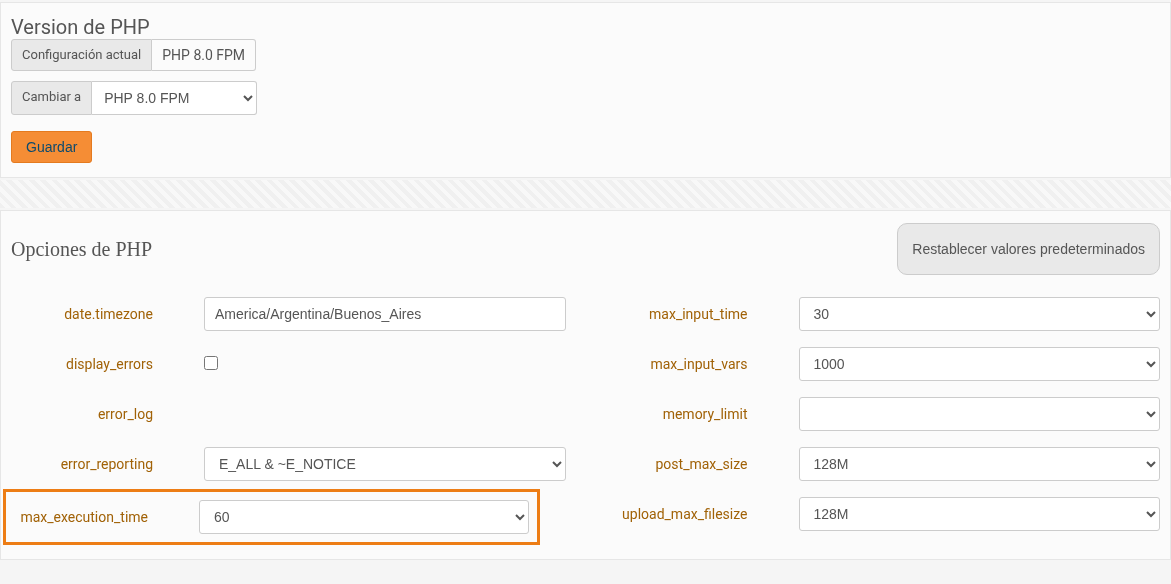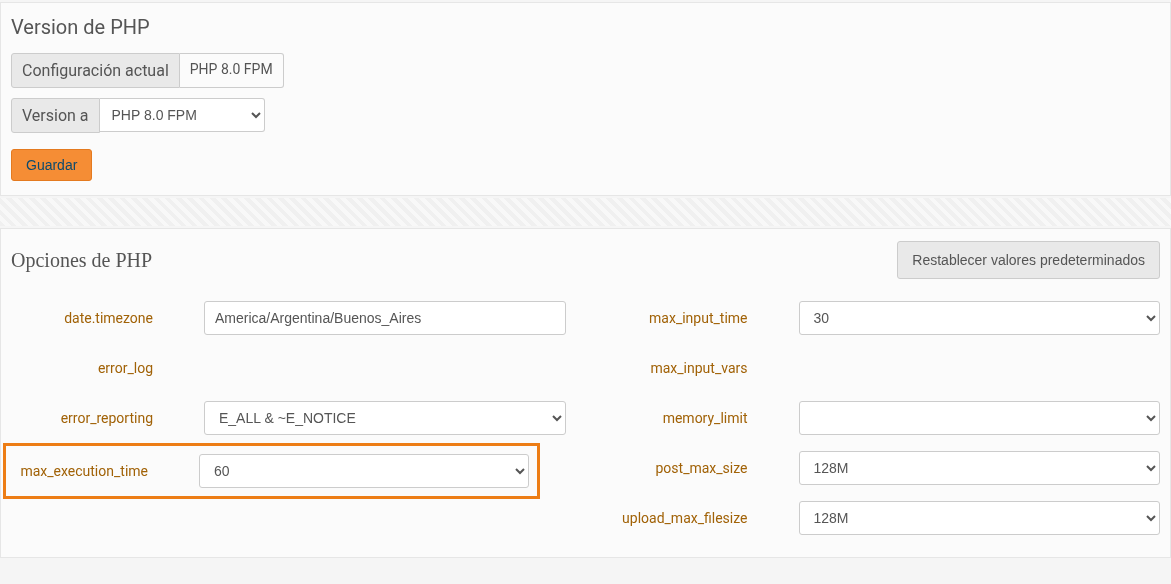--- a/index.html
+++ b/index.html
@@ -12,39 +12,38 @@
     .panel {
       background: #fbfbfb;
       border: 1px solid #e6e6e6;
       margin: 2px 0;
       padding: 12px 10px 14px 10px;
     }
     .panel-title {
       font-size: 20px;
       font-weight: 400;
       color: #555;
-      margin-bottom: 14px;
     }
     .panel-header {
       display: flex;
       justify-content: space-between;
       align-items: center;
       margin-bottom: 14px;
     }
     .panel-header .panel-title { margin-bottom: 0; font-family: Liberation Serif, serif; }
     .tag-group {
       display: inline-flex;
       margin-bottom: 10px;
     }
     .tag {
       background: #e9e9e9;
       border: 1px solid #ccc;
       padding: 7px 10px;
       color: #555;
-      font-size: 16px;
+      font-size: 13px;
       border-radius: 3px 0 0 3px;
     }
     .tag + .value-box {
       border-left: none;
       border-radius: 0 3px 3px 0;
     }
     .value-box {
       background: #fbfbfb;
       border: 1px solid #ccc;
       padding: 7px 10px;
@@ -68,23 +67,23 @@
       border: 1px solid #e47a1f;
       padding: 7px 14px;
       font-size: 14px;
       border-radius: 3px;
       cursor: pointer;
     }
     .btn-default {
       background: #e9e9e9;
       color: #555;
       border: 1px solid #ccc;
-      padding: 10px 14px;
-      font-size: 14px;
-      border-radius: 3px;
+      padding: 17px 14px;
+      font-size: 14px;
+      border-radius: 10px;
       cursor: pointer;
     }
     .divider-bg {
       height: 28px;
       background: repeating-linear-gradient(45deg, #f0f0f0, #f0f0f0 4px, #f8f8f8 4px, #f8f8f8 8px);
     }
     .form-grid {
       display: flex;
       gap: 40px;
     }
@@ -136,21 +135,21 @@
 <div class="panel">
   <div class="panel-title">Version de PHP</div>
   <div>
     <div class="tag-group">
       <span class="tag">Configuración actual</span>
       <span class="value-box">PHP 8.0 FPM</span>
     </div>
   </div>
   <div>
     <div class="tag-group">
-      <span class="tag">Version a</span>
+      <span class="tag">Cambiar a</span>
       <select class="inline-select">
         <option>PHP 8.0 FPM</option>
       </select>
     </div>
   </div>
   <div style="margin-top:6px">
     <button class="btn-primary">Guardar</button>
   </div>
 </div>
 
@@ -165,20 +164,26 @@
   <div class="form-grid">
     <div class="form-col">
 
       <div class="form-row">
         <div class="form-label">date.timezone</div>
         <div class="form-control">
           <input type="text" value="America/Argentina/Buenos_Aires" style="">
         </div>
       </div>
 
+      <div class="form-row">
+        <div class="form-label">display_errors</div>
+        <div class="form-control">
+          <input type="checkbox" style="">
+        </div>
+      </div>
 
 
       <div class="form-row">
         <div class="form-label">error_log</div>
         <div class="form-control"></div>
       </div>
 
       <div class="form-row">
         <div class="form-label">error_reporting</div>
         <div class="form-control">
@@ -205,20 +210,25 @@
         <div class="form-label">max_input_time</div>
         <div class="form-control">
           <select>
             <option>30</option>
           </select>
         </div>
       </div>
 
       <div class="form-row">
         <div class="form-label">max_input_vars</div>
+        <div class="form-control">
+          <select>
+            <option>1000</option>
+          </select>
+        </div>
       </div>
 
       <div class="form-row">
         <div class="form-label">memory_limit</div>
         <div class="form-control">
           <select>
             <option></option>
           </select>
         </div>
       </div>

